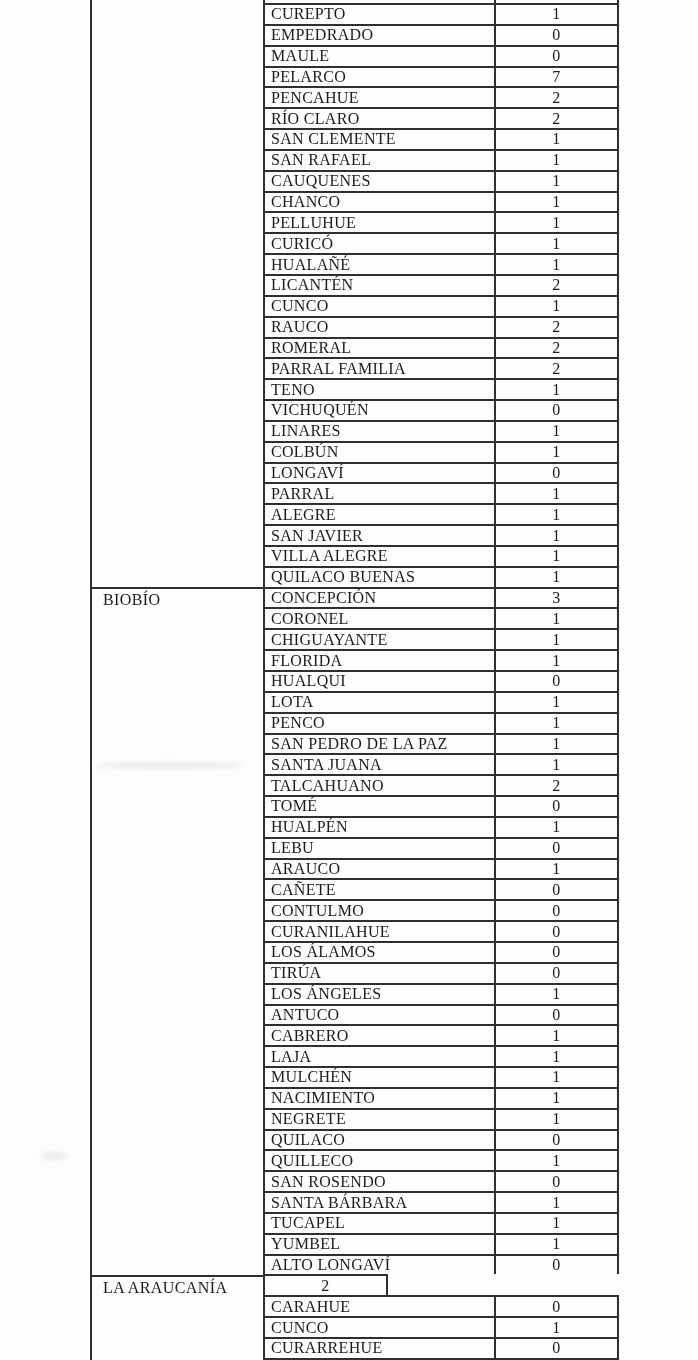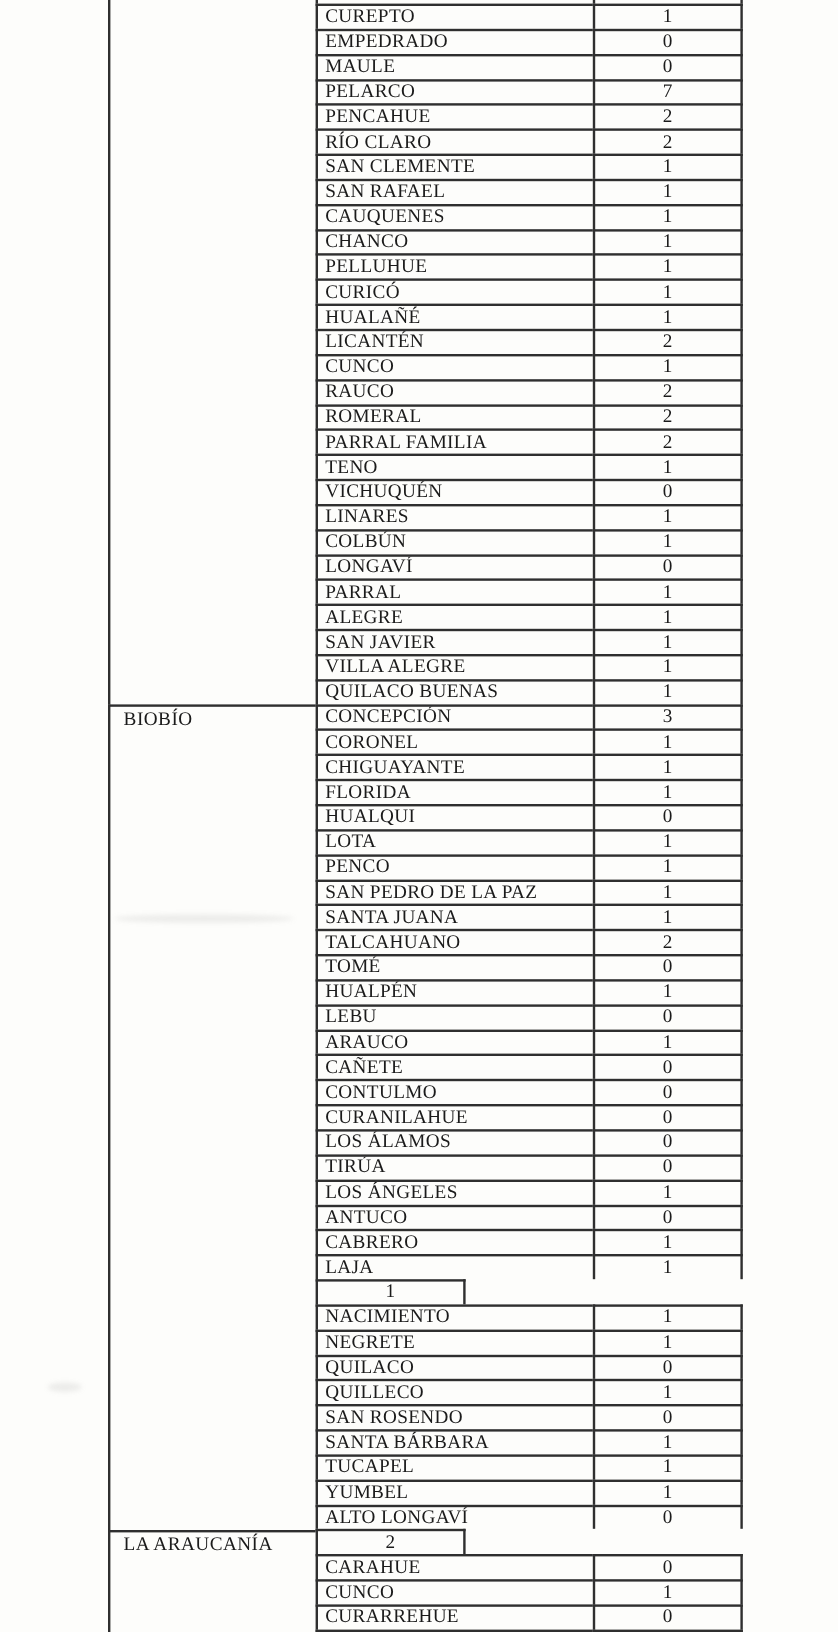--- a/index.html
+++ b/index.html
@@ -309,20 +309,21 @@
         </div>
         <div class="row">
           <div class="cell commune">CABRERO</div>
           <div class="cell count">1</div>
         </div>
         <div class="row">
           <div class="cell commune">LAJA</div>
           <div class="cell count">1</div>
         </div>
         <div class="row">
+          <div class="cell commune">MULCHÉN</div>
           <div class="cell count">1</div>
         </div>
         <div class="row">
           <div class="cell commune">NACIMIENTO</div>
           <div class="cell count">1</div>
         </div>
         <div class="row">
           <div class="cell commune">NEGRETE</div>
           <div class="cell count">1</div>
         </div>

